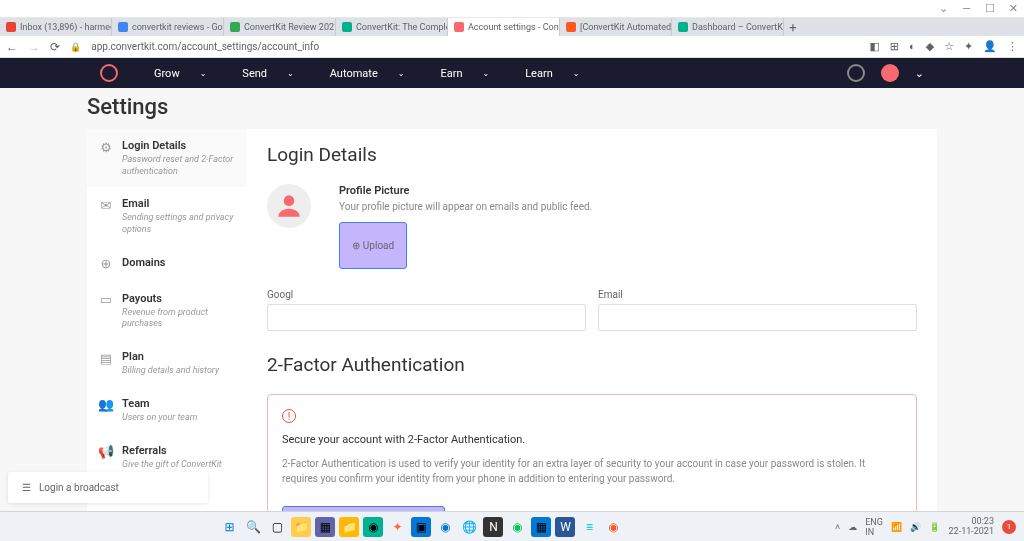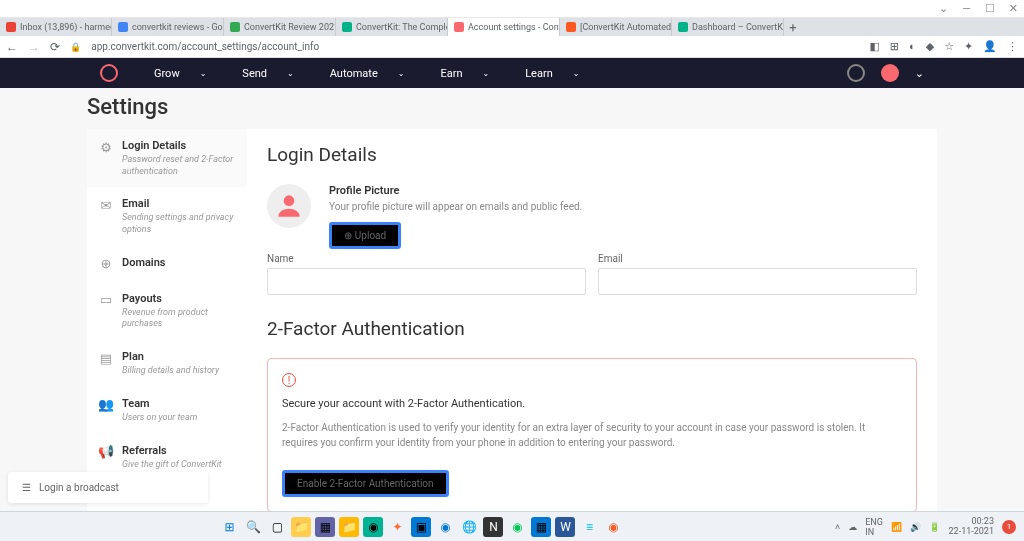--- a/index.html
+++ b/index.html
@@ -30,26 +30,26 @@
 .page-title{font-size:22px;color:#333;font-weight:500;padding:6px 0 10px}
 .content{display:flex;gap:0}
 .sidebar{width:160px;background:#fff}
 .side-item{padding:10px 8px;display:flex;gap:8px;border-left:3px solid transparent}
 .side-item.active{background:#fafafa}
 .side-icon{width:16px;height:16px;flex-shrink:0;color:#999;display:flex;align-items:center;justify-content:center;font-size:13px}
 .side-text .t{font-size:11px;font-weight:600;color:#333}
 .side-text .d{font-size:9px;color:#999;font-style:italic;line-height:1.3;margin-top:2px}
 .main{flex:1;background:#fff;padding:14px 20px}
 .main h2{font-size:19px;font-weight:400;color:#333;margin-bottom:18px}
-.profile-row{display:flex;gap:18px;margin-bottom:4px}
+.profile-row{display:flex;gap:28px;margin-bottom:20px}
 .avatar-lg{width:44px;height:44px;background:#eee;border-radius:50%;display:flex;align-items:center;justify-content:center}
 .avatar-lg svg{width:32px;height:32px}
 .profile-info .pt{font-size:11px;font-weight:600;color:#333;margin-bottom:4px}
 .profile-info .pd{font-size:10px;color:#888;margin-bottom:10px}
-.btn{border:3px solid #3b82f6;background:#000000;padding:5px 12px;font-size:10px;color:#666;border-radius:3px;cursor:pointer}
+.btn{border:1px solid #3b82f6;background:#c4b5fd;padding:17px 12px;font-size:10px;color:#666;border-radius:3px;cursor:pointer}
 .form-row{display:flex;gap:12px;margin-bottom:14px}
 .form-group{flex:1}
 .form-group label{font-size:10px;color:#666;display:block;margin-bottom:4px}
 .form-group input{width:100%;border:1px solid #ddd;padding:6px;font-size:11px;border-radius:2px}
 .tfa-box{border:1px solid #f5b5b5;border-radius:4px;padding:14px;margin-top:10px}
 .tfa-icon{width:14px;height:14px;border:1.5px solid #e74c3c;border-radius:50%;color:#e74c3c;font-size:10px;display:flex;align-items:center;justify-content:center;margin-bottom:10px}
 .tfa-box .tt{font-size:11px;font-weight:400;color:#333;margin-bottom:10px}
 .tfa-box .td{font-size:10px;color:#888;line-height:1.5;margin-bottom:20px}
 .broadcast{position:fixed;left:8px;bottom:38px;background:#fff;padding:10px 14px;font-size:10px;color:#666;box-shadow:0 1px 4px rgba(0,0,0,.1);border-radius:3px;width:200px;display:flex;align-items:center;gap:8px}
 .taskbar{position:fixed;bottom:0;left:0;right:0;height:30px;background:#eef2f6;display:flex;align-items:center;padding:0 8px;border-top:1px solid #d0d5db}
@@ -220,21 +220,21 @@
               </svg>
           </div>
           <div class="profile-info">
             <div class="pt">Profile Picture</div>
             <div class="pd">Your profile picture will appear on emails and public feed.</div>
             <button class="btn">⊕ <span>Upload</span></button>
           </div>
         </div>
         <div class="form-row">
           <div class="form-group">
-            <label>Name</label>
+            <label>Googl</label>
             <input type="text" style="">
           </div>
           <div class="form-group">
             <label>Email</label>
             <input type="text" style="">
           </div>
         </div>
         <h2 style="margin-top:22px">2-Factor Authentication</h2>
         <div class="tfa-box">
           <div class="tfa-icon">!</div>

